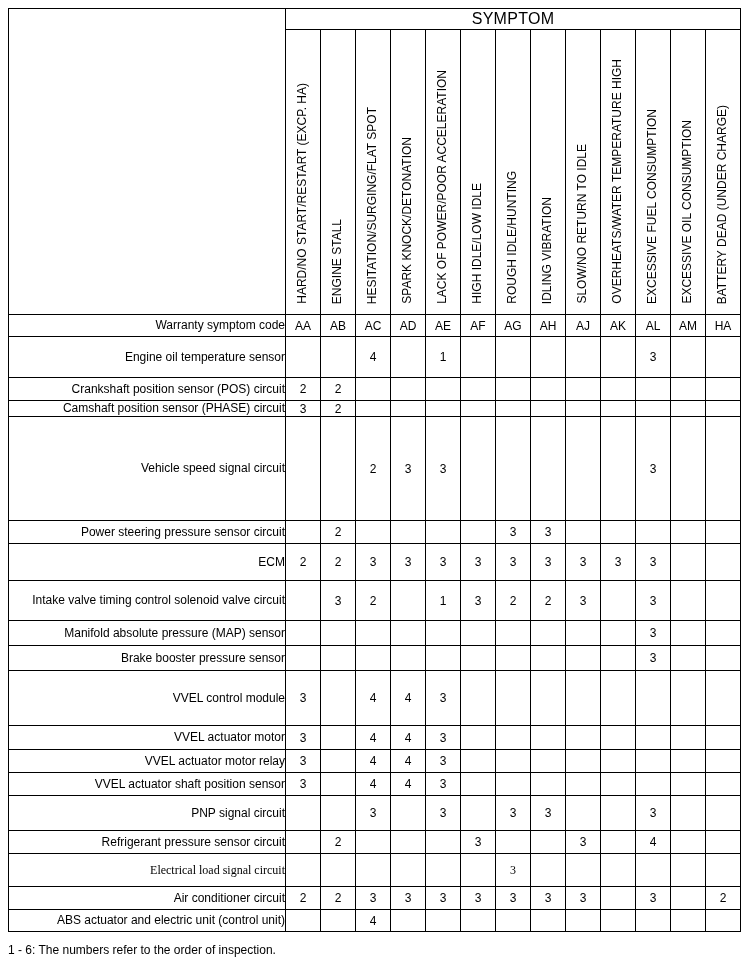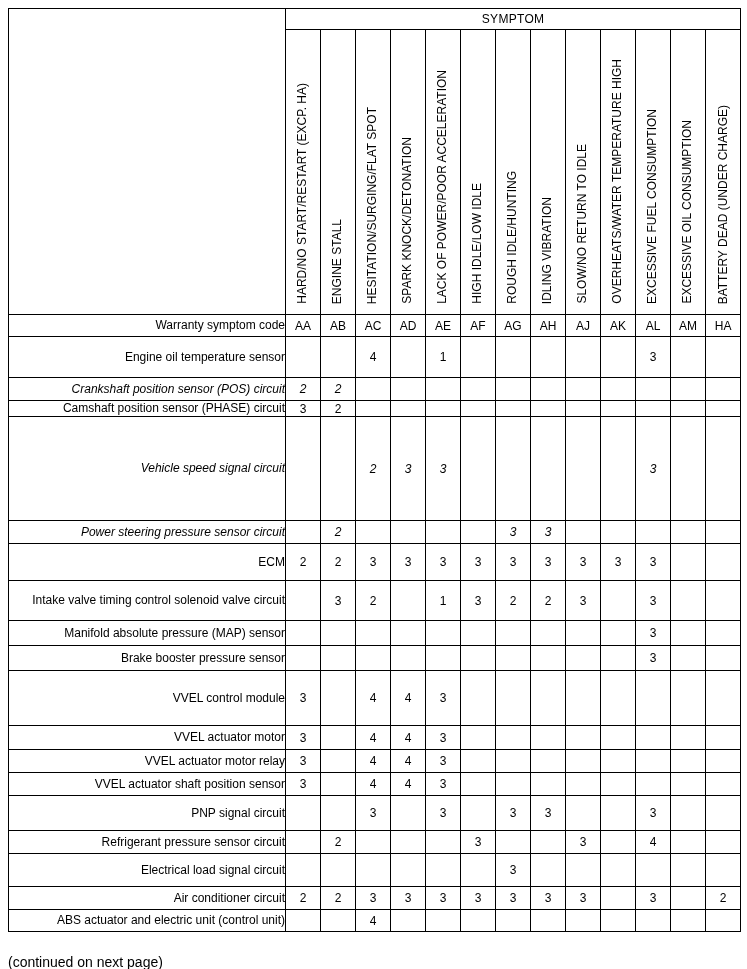--- a/index.html
+++ b/index.html
@@ -25,21 +25,21 @@
   table.symptom-table td {
     border: 1px solid #000;
     font-weight: normal;
     padding: 0;
     background: #fff;
   }
   .symptom-title {
     height: 20px;
     text-align: center;
     vertical-align: middle;
-    font-size: 12px;
+    font-size: 16px;
     letter-spacing: 0.3px;
   }
   .corner-cell { border: 1px solid #000; }
   th.sym-th {
     vertical-align: bottom;
     height: 284px;
     text-align: center;
     overflow: hidden;
   }
   .vlabel {
@@ -142,21 +142,21 @@
           <td class="num-cell">1</td>
           <td class="num-cell"></td>
           <td class="num-cell"></td>
           <td class="num-cell"></td>
           <td class="num-cell"></td>
           <td class="num-cell"></td>
           <td class="num-cell">3</td>
           <td class="num-cell"></td>
           <td class="num-cell"></td>
         </tr>
-        <tr style="height: 23px; font-style: italic;">
+        <tr style="height: 23px;">
           <td class="label-cell">Crankshaft position sensor (POS) circuit</td>
           <td class="num-cell">2</td>
           <td class="num-cell">2</td>
           <td class="num-cell"></td>
           <td class="num-cell"></td>
           <td class="num-cell"></td>
           <td class="num-cell"></td>
           <td class="num-cell"></td>
           <td class="num-cell"></td>
           <td class="num-cell"></td>
@@ -174,37 +174,37 @@
           <td class="num-cell"></td>
           <td class="num-cell"></td>
           <td class="num-cell"></td>
           <td class="num-cell"></td>
           <td class="num-cell"></td>
           <td class="num-cell"></td>
           <td class="num-cell"></td>
           <td class="num-cell"></td>
           <td class="num-cell"></td>
         </tr>
-        <tr style="height: 104px; font-style: italic;">
+        <tr style="height: 104px;">
           <td class="label-cell">Vehicle speed signal circuit</td>
           <td class="num-cell"></td>
           <td class="num-cell"></td>
           <td class="num-cell">2</td>
           <td class="num-cell">3</td>
           <td class="num-cell">3</td>
           <td class="num-cell"></td>
           <td class="num-cell"></td>
           <td class="num-cell"></td>
           <td class="num-cell"></td>
           <td class="num-cell"></td>
           <td class="num-cell">3</td>
           <td class="num-cell"></td>
           <td class="num-cell"></td>
         </tr>
-        <tr style="height: 23px; font-style: italic;">
+        <tr style="height: 23px;">
           <td class="label-cell">Power steering pressure sensor circuit</td>
           <td class="num-cell"></td>
           <td class="num-cell">2</td>
           <td class="num-cell"></td>
           <td class="num-cell"></td>
           <td class="num-cell"></td>
           <td class="num-cell"></td>
           <td class="num-cell">3</td>
           <td class="num-cell">3</td>
           <td class="num-cell"></td>
@@ -366,21 +366,21 @@
           <td class="num-cell"></td>
           <td class="num-cell">3</td>
           <td class="num-cell"></td>
           <td class="num-cell"></td>
           <td class="num-cell">3</td>
           <td class="num-cell"></td>
           <td class="num-cell">4</td>
           <td class="num-cell"></td>
           <td class="num-cell"></td>
         </tr>
-        <tr style="height: 33px;">
+        <tr style="height: 33px; font-family: Liberation Serif, serif;">
           <td class="label-cell">Electrical load signal circuit</td>
           <td class="num-cell"></td>
           <td class="num-cell"></td>
           <td class="num-cell"></td>
           <td class="num-cell"></td>
           <td class="num-cell"></td>
           <td class="num-cell"></td>
           <td class="num-cell">3</td>
           <td class="num-cell"></td>
           <td class="num-cell"></td>
@@ -417,15 +417,16 @@
           <td class="num-cell"></td>
           <td class="num-cell"></td>
           <td class="num-cell"></td>
           <td class="num-cell"></td>
           <td class="num-cell"></td>
           <td class="num-cell"></td>
         </tr>
       </tbody>
   </table>
 
+  <div class="footnote">1 - 6: The numbers refer to the order of inspection.</div>
   <div class="footnote-2">(continued on next page)</div>
 
 </div>
 
 </body></html>

